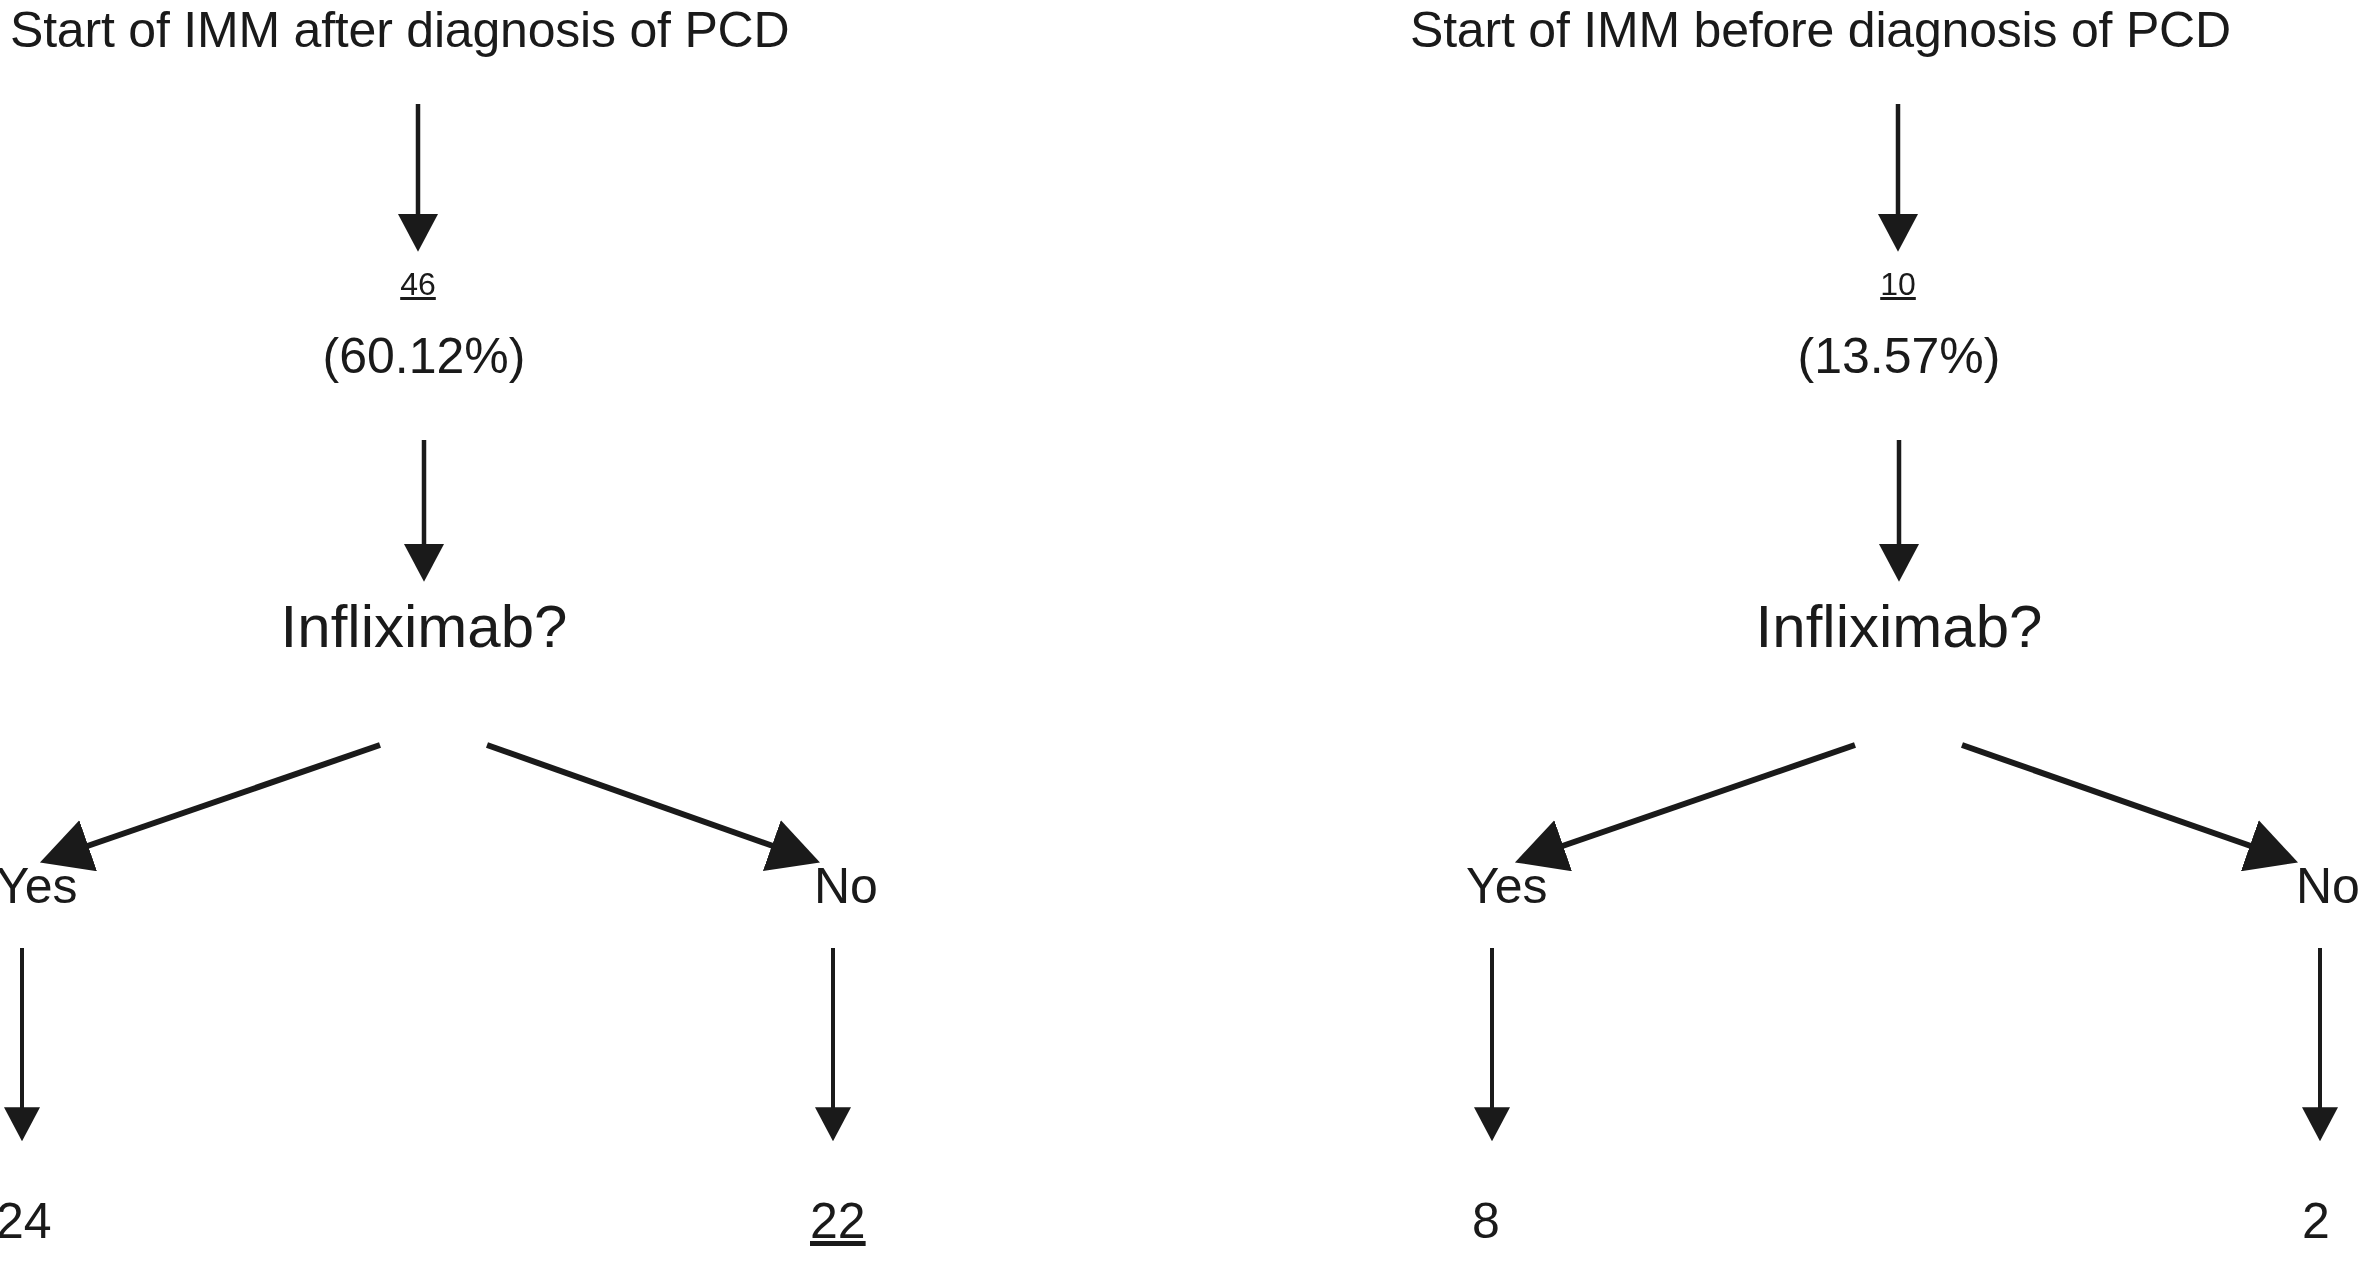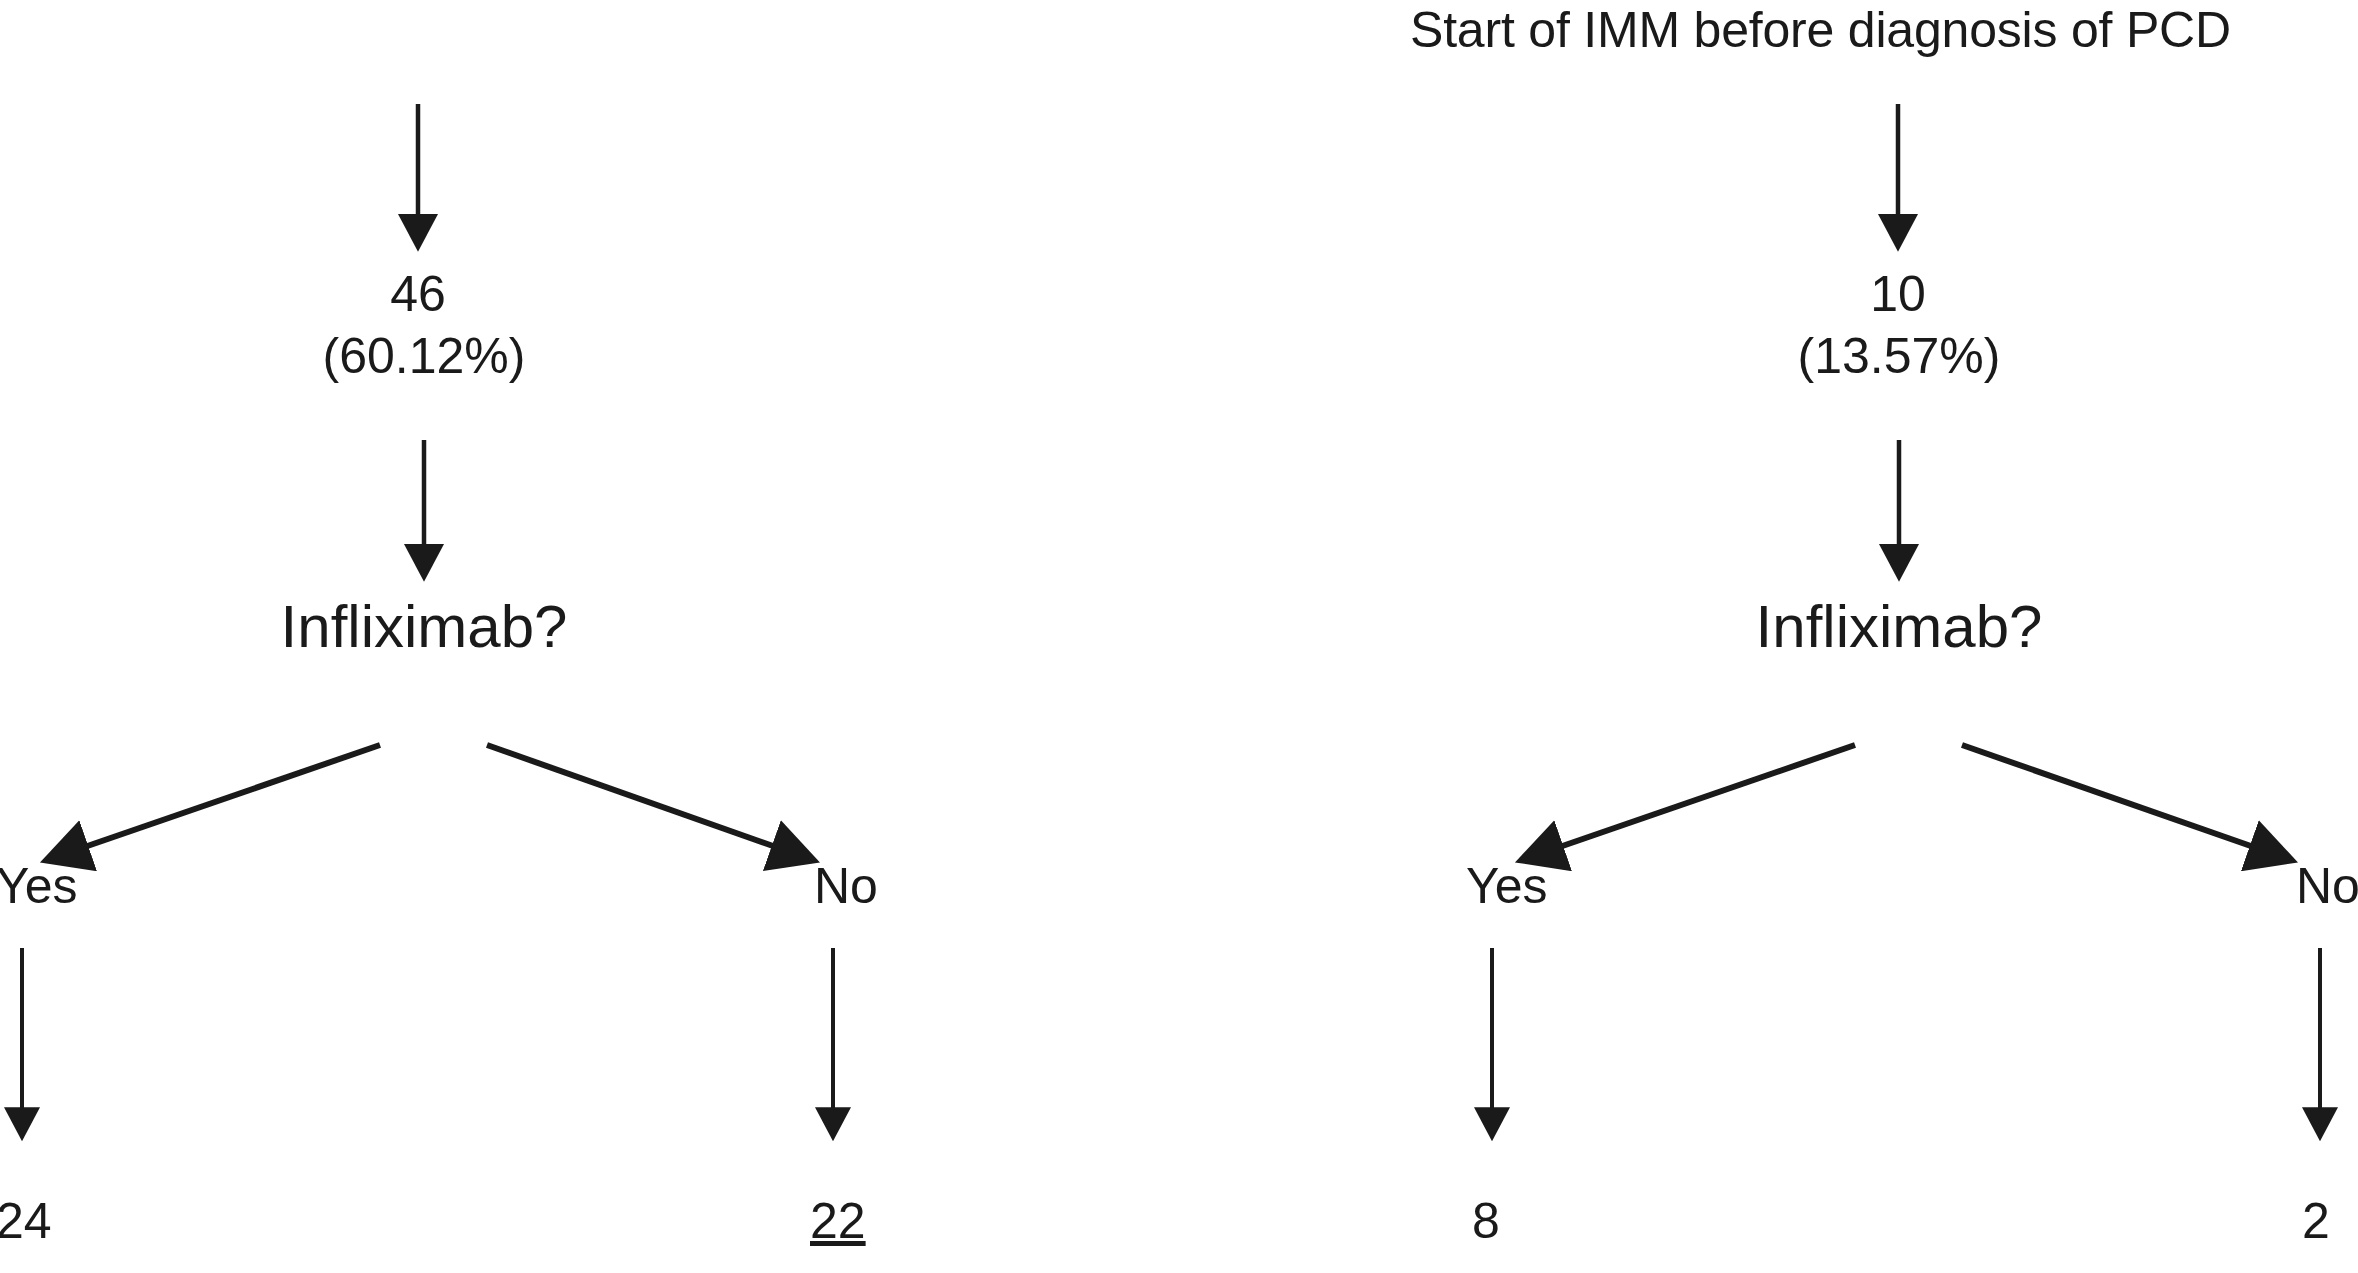--- a/index.html
+++ b/index.html
@@ -33,21 +33,22 @@
     white-space: nowrap;
     line-height: 1.05;
     color: #1a1a1a;
     font-weight: 400;
   }
   .title {
     font-size: 50px;
     letter-spacing: -0.2px;
   }
   .count {
-    font-size: 50px;
+    font-size: 32px;
+    text-decoration: underline;
   }
   .pct {
     font-size: 50px;
   }
   .decision {
     font-size: 60px;
   }
   .branch-label {
     font-size: 50px;
   }
@@ -78,20 +79,21 @@
     <line x1="833" y1="948" x2="833" y2="1120" stroke="#1a1a1a" stroke-width="4" marker-end="url(#ahead)"></line>
 
     <line x1="1898" y1="104" x2="1898" y2="228" stroke="#1a1a1a" stroke-width="4.5" marker-end="url(#ahead)"></line>
     <line x1="1899" y1="440" x2="1899" y2="558" stroke="#1a1a1a" stroke-width="4.5" marker-end="url(#ahead)"></line>
     <line x1="1855" y1="745" x2="1545" y2="852" stroke="#1a1a1a" stroke-width="6" marker-end="url(#ahead)"></line>
     <line x1="1962" y1="745" x2="2268" y2="852" stroke="#1a1a1a" stroke-width="6" marker-end="url(#ahead)"></line>
     <line x1="1492" y1="948" x2="1492" y2="1120" stroke="#1a1a1a" stroke-width="4" marker-end="url(#ahead)"></line>
     <line x1="2320" y1="948" x2="2320" y2="1120" stroke="#1a1a1a" stroke-width="4" marker-end="url(#ahead)"></line>
   </svg>
 
+  <div class="txt title" style="left:10px; top:4px;">Start of IMM after diagnosis of PCD</div>
 
   <div class="txt count center" style="left:418px; top:268px;">46</div>
 
   <div class="txt pct center" style="left:424px; top:330px;">(60.12%)</div>
 
   <div class="txt decision center" style="left:424px; top:595px;">Infliximab?</div>
 
   <div class="txt branch-label" style="left:-4px; top:860px;">Yes</div>
 
   <div class="txt branch-label" style="left:814px; top:860px;">No</div>

